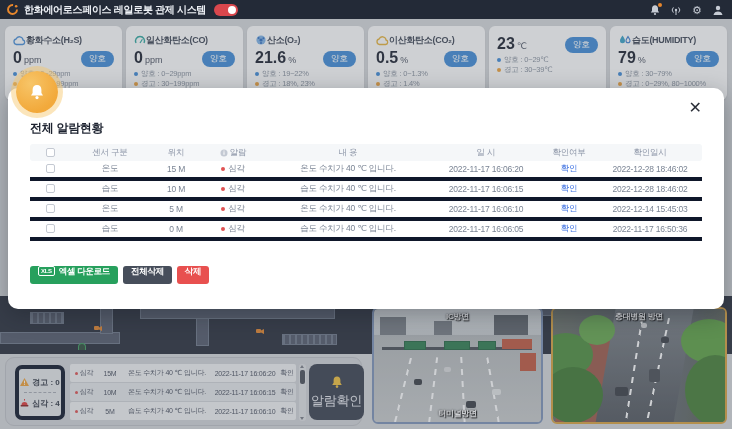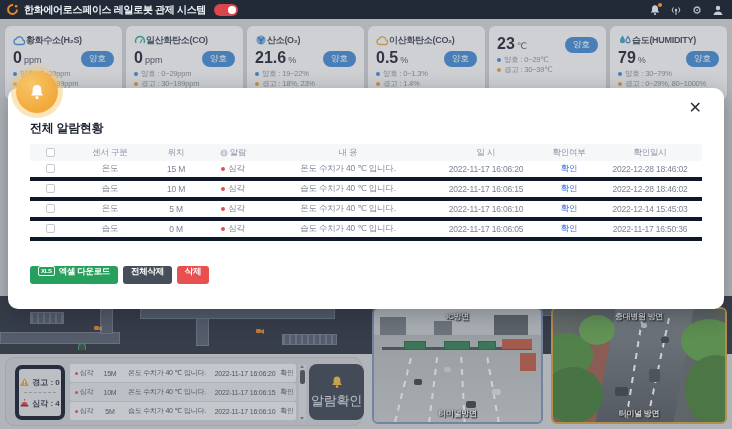--- a/index.html
+++ b/index.html
@@ -372,21 +372,20 @@
   <div class="tree" style="left:-14px; top:24px; width:54px; height:44px; background:#4e8f3e;"></div>
   <div class="tree" style="left:-10px; top:58px; width:60px; height:56px; background:#3f7a33;"></div>
   <div class="tree" style="left:26px; top:6px; width:36px; height:30px; background:#66a84e;"></div>
   <div class="tree" style="left:128px; top:10px; width:56px; height:44px; background:#5da344;"></div>
   <div class="tree" style="left:132px; top:46px; width:60px; height:70px; background:#467f36;"></div>
   <div class="car" style="left:62px; top:78px; width:13px; height:9px;"></div>
   <div class="car" style="left:96px; top:60px; width:11px; height:13px; background:#4a4e55;"></div>
   <div class="car" style="left:108px; top:28px; width:8px; height:6px;"></div>
   <div class="car" style="left:88px; top:14px; width:6px; height:5px; background:#d8dadc;"></div>
   <span class="cam-label cl-top">충대병원 방면</span>
-  <span class="cam-label cl-bot">터미널 방면</span>
 </div>
 
 <div id="dim"></div>
 
 <div id="modal">
   <span id="modal-close">✕</span>
   <div id="modal-title">전체 알람현황</div>
 
   <div id="mtable">
     <div class="trow thead">

